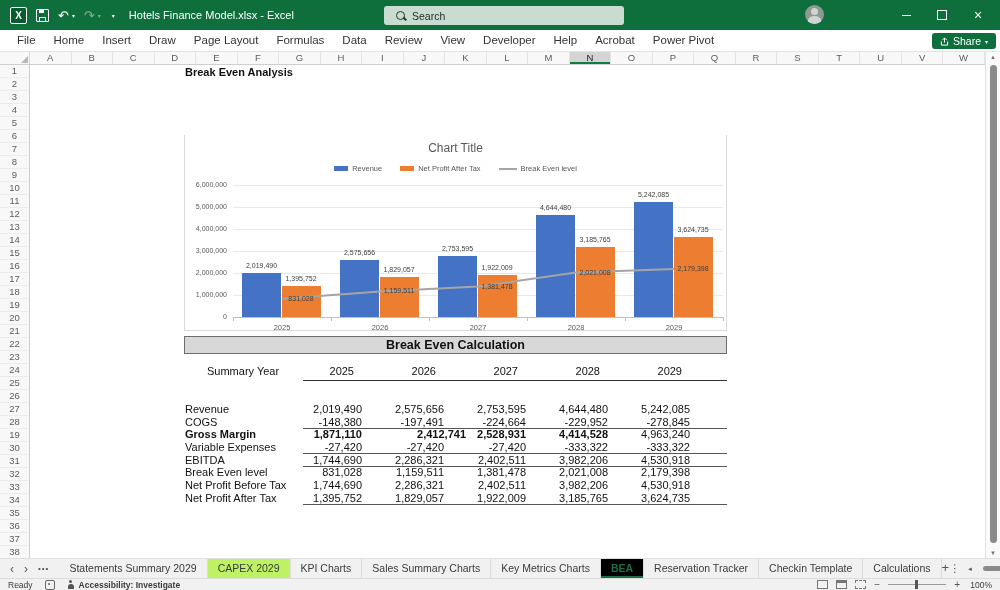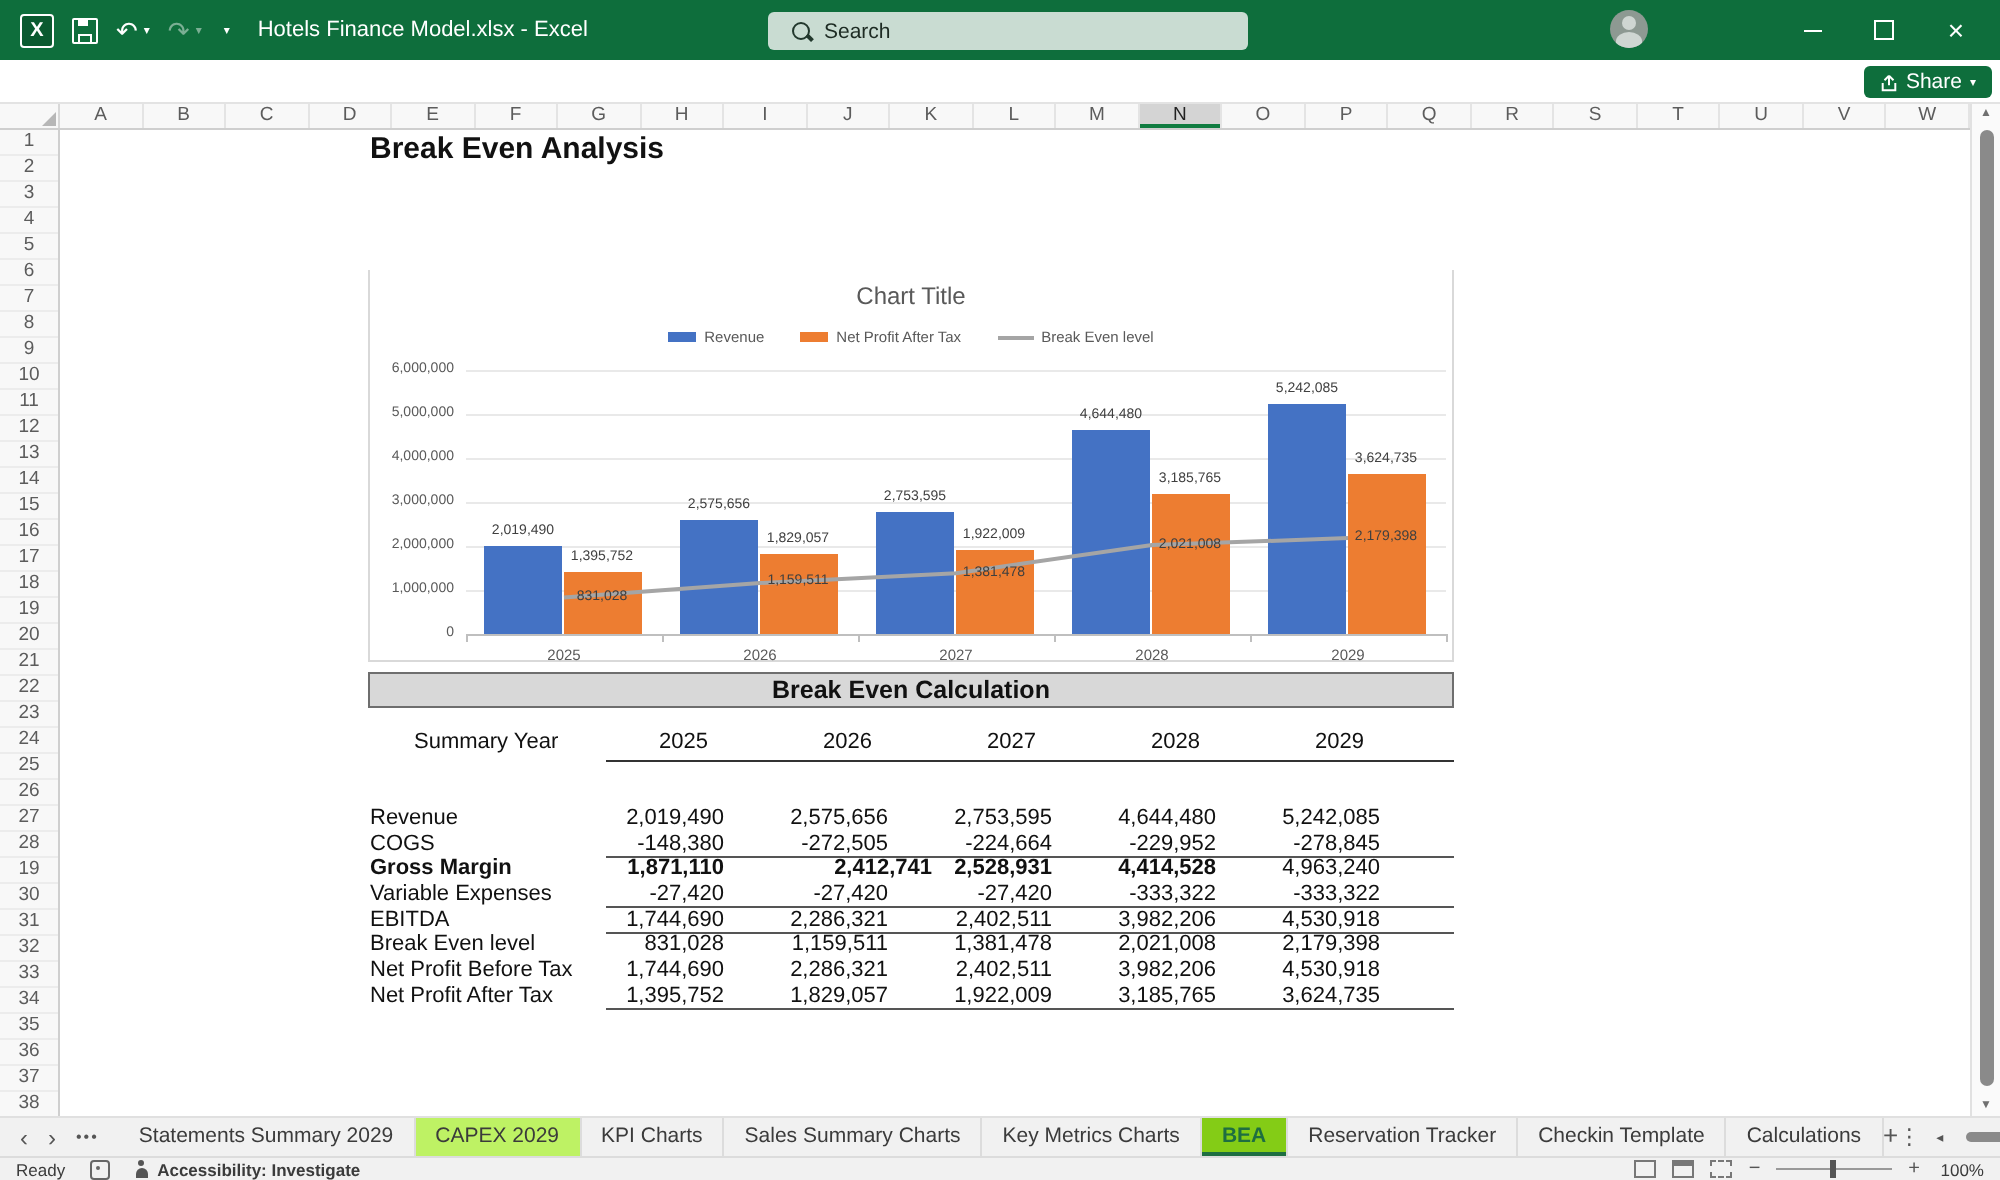--- a/index.html
+++ b/index.html
@@ -49,21 +49,21 @@
   .corner-tri{position:absolute;right:1px;bottom:1px;width:0;height:0;border-left:7px solid transparent;border-bottom:7px solid #b7b7b7;}
   .colhead{width:41.52px;box-sizing:border-box;border-right:1px solid #e4e4e4;font-size:9.5px;color:#5c5c5c;text-align:center;line-height:12px;}
   .colhead.sel{background:#d4d4d4;box-shadow:inset 0 -2px 0 #107C41;color:#222;}
 
   
   .rowheaders{position:absolute;left:0;top:65px;width:30px;height:493px;background:#f8f8f8;border-right:1px solid #cfcfcf;box-sizing:border-box;overflow:hidden;}
   .rowhead{height:13px;box-sizing:border-box;border-bottom:1px solid #ececec;font-size:9.5px;color:#5c5c5c;text-align:center;line-height:12px;}
 
   
   .sheet{position:absolute;left:30px;top:65px;width:955px;height:493px;background:#fff;overflow:hidden;}
-  .ws-title{position:absolute;left:155px;top:1px;font-size:15px;font-weight:bold;color:#111;}
+  .ws-title{position:absolute;left:155px;top:1px;font-size:11px;font-weight:bold;color:#111;}
   .sec-hdr{position:absolute;left:154px;width:543px;background:#d8d8d8;border:1px solid #6e6e6e;box-sizing:border-box;
            text-align:center;font-weight:bold;color:#111;}
   .sec-hdr.chart{top:53px;height:18px;font-size:12px;line-height:16px;}
   .sec-hdr.calc{top:271px;height:18px;font-size:12.5px;line-height:16px;}
   .chartbox{position:absolute;left:154px;top:70px;width:543px;height:196px;border:1px solid #d9d9d9;border-top:none;box-sizing:border-box;background:#fff;}
   .chart-title{position:absolute;left:0;right:0;top:6px;text-align:center;font-size:12px;color:#595959;}
   .legend{position:absolute;left:0;right:0;top:29px;display:flex;justify-content:center;gap:18px;align-items:center;}
   .leg-item{display:flex;align-items:center;gap:4px;font-size:7.5px;color:#595959;}
   .sw-bar{width:14px;height:5px;}
   .sw-line{width:18px;height:2px;}
@@ -88,21 +88,21 @@
   
   .vscroll{position:absolute;right:0;top:52px;width:15px;height:506px;background:#fafafa;border-left:1px solid #e1e1e1;box-sizing:border-box;}
   .vs-arrow{position:absolute;left:0;width:14px;text-align:center;font-size:6px;color:#707070;}
   .vs-thumb{position:absolute;left:4px;top:13px;bottom:15px;width:7px;background:#8a8a8a;border-radius:4px;}
 
   
   .tabbar{position:absolute;left:0;bottom:12px;width:1000px;height:20px;background:#f1f1f1;border-top:1px solid #e0e0e0;box-sizing:border-box;display:flex;align-items:stretch;}
   .tab-nav{display:flex;align-items:center;gap:10px;padding:0 10px;color:#555;font-size:12px;}
   .tab-nav .dots{font-size:8px;letter-spacing:1px;}
   .stab{font-size:10.5px;color:#3b3b3b;padding:0 10px;line-height:18px;border-right:1px solid #dcdcdc;white-space:nowrap;cursor:pointer;}
-  .stab.active{background:#84cc16;color:#1e6e41;font-weight:bold;box-shadow:inset 0 -2px 0 #1e6e41;}
+  .stab.active{background:#000000;color:#1e6e41;font-weight:bold;box-shadow:inset 0 -2px 0 #1e6e41;}
   .stab.hl{background:#bef264;}
   .stab.add{width:22px;text-align:center;font-size:13px;color:#555;border-right:none;padding:0;}
   .tab-right{margin-left:auto;display:flex;align-items:center;gap:8px;padding-right:10px;}
   .more-v{font-size:11px;color:#555;}
   .hs-arrow{font-size:7px;color:#555;}
   .hs-thumb{width:30px;height:5px;background:#8a8a8a;border-radius:3px;margin:0 3px;}
 
   
   .statusbar{position:absolute;left:0;bottom:0;width:1000px;height:12px;background:#f1f1f1;border-top:1px solid #dcdcdc;box-sizing:border-box;
              display:flex;align-items:center;font-size:8.5px;color:#3b3b3b;padding:0 8px;gap:12px;}
@@ -148,20 +148,35 @@
     <div class="winbtn minb">
         <span class="min-ico"></span>
       </div>
     <div class="winbtn restb">
         <span class="restore-ico"></span>
       </div>
     <div class="winbtn closeb">×</div>
   </div>
 
   <div class="ribbonrow">
+    <div id="ribbon-tabs" style="display:flex;margin-left:8px;">
+        <div class="rtab">File</div>
+        <div class="rtab">Home</div>
+        <div class="rtab">Insert</div>
+        <div class="rtab">Draw</div>
+        <div class="rtab">Page Layout</div>
+        <div class="rtab">Formulas</div>
+        <div class="rtab">Data</div>
+        <div class="rtab">Review</div>
+        <div class="rtab">View</div>
+        <div class="rtab">Developer</div>
+        <div class="rtab">Help</div>
+        <div class="rtab">Acrobat</div>
+        <div class="rtab">Power Pivot</div>
+      </div>
     <button class="share-btn">
       <svg width="9" height="9" viewBox="0 0 10 10">
           <path d="M5 1 L7.5 3.5 M5 1 L2.5 3.5 M5 1 V6.2 M1.5 5 V9 H8.5 V5" stroke="#ffffff" stroke-width="1.1" fill="none"></path>
         </svg>
       <span>Share</span>
       <span class="share-caret">▾</span>
     </button>
   </div>
 
   <div class="colheaders">
@@ -320,21 +335,21 @@
     <div class="fy-underline"></div>
     <div id="be-table">
         <div class="trow-label" style="top: 338px;">Revenue</div>
         <div class="tcell" style="left: 250px; top: 338px;">2,019,490</div>
         <div class="tcell" style="left: 332px; top: 338px;">2,575,656</div>
         <div class="tcell" style="left: 414px; top: 338px;">2,753,595</div>
         <div class="tcell" style="left: 496px; top: 338px;">4,644,480</div>
         <div class="tcell" style="left: 578px; top: 338px;">5,242,085</div>
         <div class="trow-label" style="top: 350.65px;">COGS</div>
         <div class="tcell" style="left: 250px; top: 350.65px;">-148,380</div>
-        <div class="tcell" style="left: 332px; top: 350.65px;">-272,505</div>
+        <div class="tcell" style="left: 332px; top: 350.65px;">-197,491</div>
         <div class="tcell" style="left: 414px; top: 350.65px;">-224,664</div>
         <div class="tcell" style="left: 496px; top: 350.65px;">-229,952</div>
         <div class="tcell" style="left: 578px; top: 350.65px;">-278,845</div>
         <div class="t-underline" style="top: 363.05px;"></div>
         <div class="trow-label" style="top: 363.3px; font-weight: bold;">Gross Margin</div>
         <div class="tcell" style="left: 250px; top: 363.3px; font-weight: bold;">1,871,110</div>
         <div class="tcell" style="left: 332px; top: 363.3px; font-weight: bold; padding-left: 22px;">2,412,741</div>
         <div class="tcell" style="left: 414px; top: 363.3px; font-weight: bold;">2,528,931</div>
         <div class="tcell" style="left: 496px; top: 363.3px; font-weight: bold;">4,414,528</div>
         <div class="tcell" style="left: 578px; top: 363.3px; font-weight: normal; text-align: right;">4,963,240</div>

